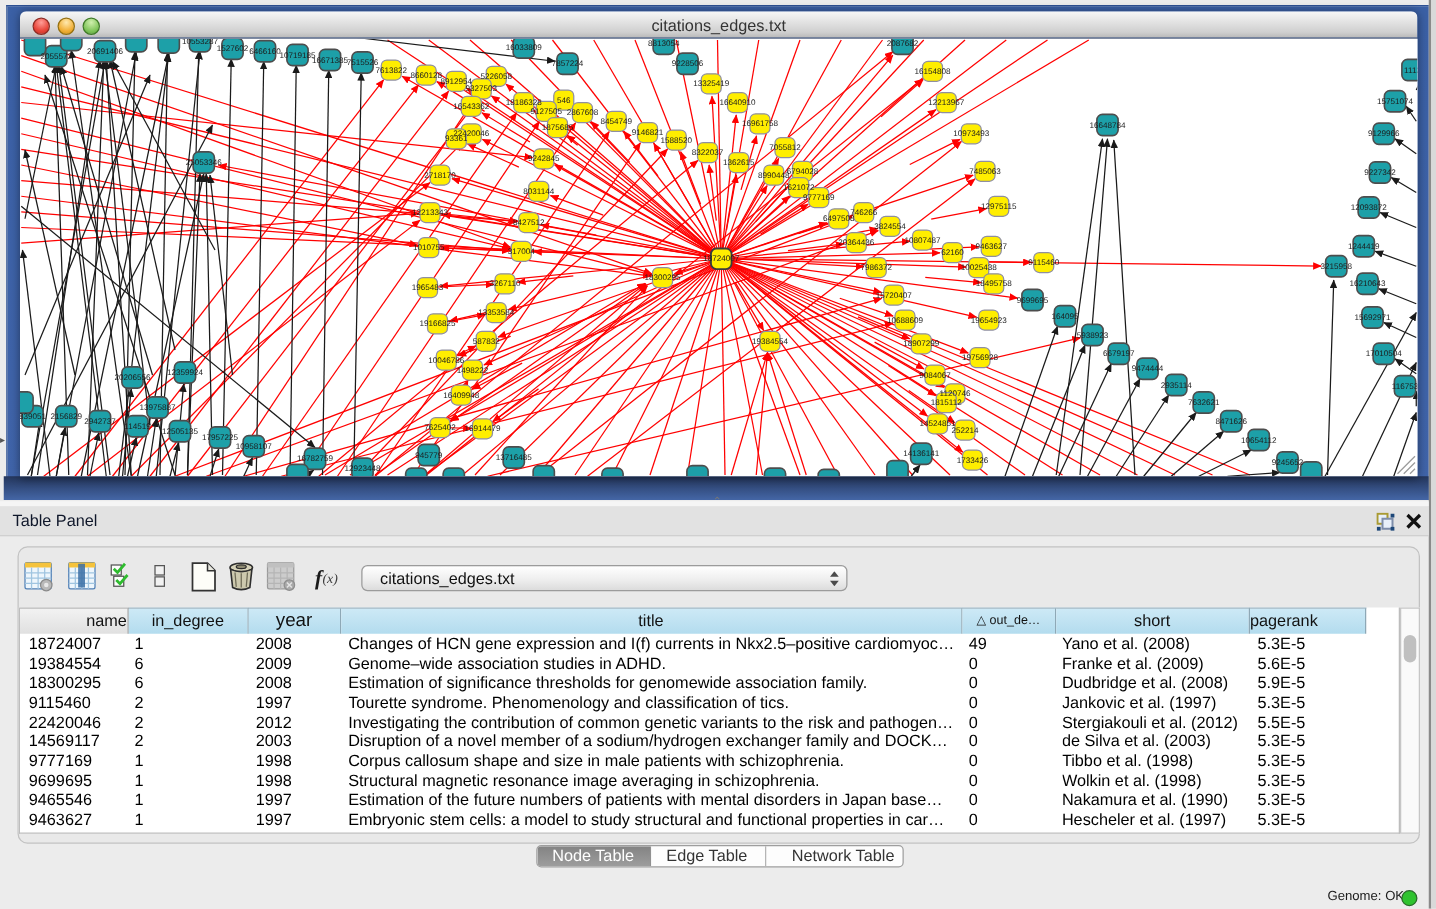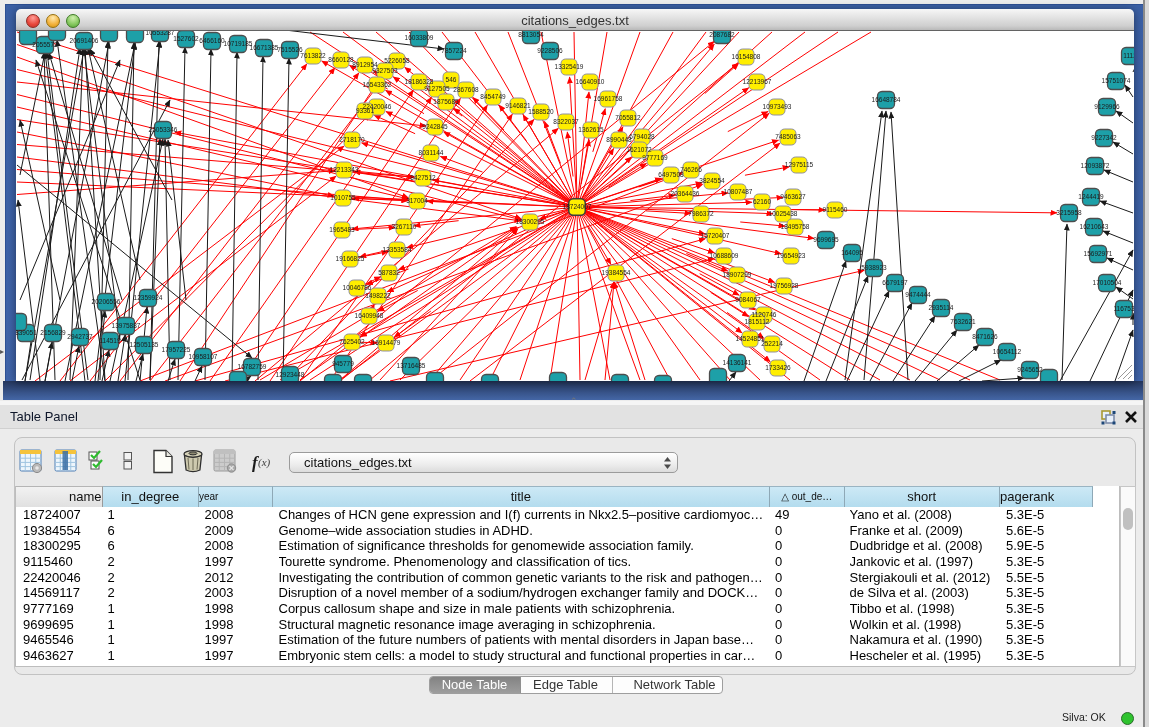--- a/index.html
+++ b/index.html
@@ -635,21 +635,21 @@
   <div class="abs" style="left:14px;top:2px;font-size:13px;color:#111">citations_edges.txt</div>
   <svg class="abs" style="left:373px;top:4.5px" width="9" height="12" viewBox="0 0 9 12">
     <path d="M4.5 0 L8 4.4 H1 z" fill="#4a4a4a"></path>
       <path d="M4.5 12 L1 7.6 H8 z" fill="#4a4a4a"></path>
   </svg>
 </div>
 
 <div class="abs" style="left:15px;top:486px;width:1105px;height:181px;background:#fff;border:1px solid #bdbdbd;border-top:none;box-sizing:border-box"></div>
 <div style="position:absolute;left:16px;top:486px;width:85.5px;height:19.5px;background:linear-gradient(#f2f2f2,#e0e0e0);border-right:1px solid #9a9a9a;border-top:1px solid #b5b5b5;text-align:right;line-height:19px;font-size:13px;color:#111">name</div>
 <div style="position:absolute;left:102.5px;top:486px;width:95.5px;height:19.5px;background:linear-gradient(#cde9f6,#b3dcee);border-right:1px solid #8ea8b6;border-top:1px solid #9ab4c2;text-align:center;line-height:19px;font-size:13px;color:#111">in_degree</div>
-<div style="position:absolute;left:199px;top:486px;width:72.5px;height:19.5px;background:linear-gradient(#cde9f6,#b3dcee);border-right:1px solid #8ea8b6;border-top:1px solid #9ab4c2;text-align:left;line-height:19px;font-size:10px;color:#111">year</div>
+<div style="position:absolute;left:199px;top:486px;width:72.5px;height:19.5px;background:linear-gradient(#cde9f6,#b3dcee);border-right:1px solid #8ea8b6;border-top:1px solid #9ab4c2;text-align:center;line-height:19px;font-size:15px;color:#111">year</div>
 <div style="position:absolute;left:272.5px;top:486px;width:496.5px;height:19.5px;background:linear-gradient(#cde9f6,#b3dcee);border-right:1px solid #8ea8b6;border-top:1px solid #9ab4c2;text-align:center;line-height:19px;font-size:13px;color:#111">title</div>
 <div style="position:absolute;left:770px;top:486px;width:73.5px;height:19.5px;background:linear-gradient(#cde9f6,#b3dcee);border-right:1px solid #8ea8b6;border-top:1px solid #9ab4c2;text-align:center;line-height:19px;font-size:10px;color:#111">△ out_de…</div>
 <div style="position:absolute;left:844.5px;top:486px;width:154.5px;height:19.5px;background:linear-gradient(#cde9f6,#b3dcee);border-right:1px solid #8ea8b6;border-top:1px solid #9ab4c2;text-align:center;line-height:19px;font-size:13px;color:#111">short</div>
 <div style="position:absolute;left:1000px;top:486px;width:91.5px;height:19.5px;background:linear-gradient(#cde9f6,#b3dcee);border-right:1px solid #8ea8b6;border-top:1px solid #9ab4c2;text-align:left;line-height:19px;font-size:13px;color:#111">pagerank</div>
 <div class="abs" style="left:0;top:0;font-size:13px;color:#000;line-height:15.7px">
     <span style="position:absolute;left:23px;top:506.8px;max-width:77.5px;overflow:hidden;white-space:nowrap">18724007</span>
     <span style="position:absolute;left:107.5px;top:506.8px;max-width:89.5px;overflow:hidden;white-space:nowrap">1</span>
     <span style="position:absolute;left:204.5px;top:506.8px;max-width:66px;overflow:hidden;white-space:nowrap">2008</span>
     <span style="position:absolute;left:278.5px;top:506.8px;max-width:489.5px;overflow:hidden;white-space:nowrap">Changes of HCN gene expression and I(f) currents in Nkx2.5–positive cardiomyoc…</span>
     <span style="position:absolute;left:775px;top:506.8px;max-width:67.5px;overflow:hidden;white-space:nowrap">49</span>
@@ -709,29 +709,29 @@
     <span style="position:absolute;left:204.5px;top:632.4px;max-width:66px;overflow:hidden;white-space:nowrap">1997</span>
     <span style="position:absolute;left:278.5px;top:632.4px;max-width:489.5px;overflow:hidden;white-space:nowrap">Estimation of the future numbers of patients with mental disorders in Japan base…</span>
     <span style="position:absolute;left:775px;top:632.4px;max-width:67.5px;overflow:hidden;white-space:nowrap">0</span>
     <span style="position:absolute;left:849.5px;top:632.4px;max-width:148.5px;overflow:hidden;white-space:nowrap">Nakamura et al. (1990)</span>
     <span style="position:absolute;left:1006px;top:632.4px;max-width:84.5px;overflow:hidden;white-space:nowrap">5.3E-5</span>
     <span style="position:absolute;left:23px;top:648.1px;max-width:77.5px;overflow:hidden;white-space:nowrap">9463627</span>
     <span style="position:absolute;left:107.5px;top:648.1px;max-width:89.5px;overflow:hidden;white-space:nowrap">1</span>
     <span style="position:absolute;left:204.5px;top:648.1px;max-width:66px;overflow:hidden;white-space:nowrap">1997</span>
     <span style="position:absolute;left:278.5px;top:648.1px;max-width:489.5px;overflow:hidden;white-space:nowrap">Embryonic stem cells: a model to study structural and functional properties in car…</span>
     <span style="position:absolute;left:775px;top:648.1px;max-width:67.5px;overflow:hidden;white-space:nowrap">0</span>
-    <span style="position:absolute;left:849.5px;top:648.1px;max-width:148.5px;overflow:hidden;white-space:nowrap">Hescheler et al. (1995)</span>
+    <span style="position:absolute;left:849.5px;top:648.1px;max-width:148.5px;overflow:hidden;white-space:nowrap">Hescheler et al. (1997)</span>
     <span style="position:absolute;left:1006px;top:648.1px;max-width:84.5px;overflow:hidden;white-space:nowrap">5.3E-5</span>
   </div>
 
 <div class="abs" style="left:1120px;top:486px;width:15.5px;height:181px;background:#fafafa;border:1px solid #c6c6c6;box-sizing:border-box"></div>
 <div class="abs" style="left:1122.5px;top:508px;width:10px;height:22px;background:#c0c0c0;border-radius:5px"></div>
 
 <div class="abs" style="left:428.5px;top:676px;width:294px;height:17.5px;border:1px solid #9e9e9e;border-radius:4px;
      background:#fdfdfd;box-sizing:border-box;font-size:13px;line-height:16px;text-align:center;color:#333">
   <div class="abs" style="left:0;top:0;width:90px;height:15.5px;background:linear-gradient(#838383,#9d9d9d);
        border-radius:3px 0 0 3px;color:#fff;border-right:1px solid #909090">Node Table</div>
   <div class="abs" style="left:90px;top:0;width:92px;height:15.5px;border-right:1px solid #b5b5b5">Edge Table</div>
   <div class="abs" style="left:190px;top:0;width:110px;height:15.5px">Network Table</div>
 </div>
 
-<div class="abs" style="left:1062px;top:711px;font-size:10.5px;color:#1a1a1a">Silva: OK</div>
+<div class="abs" style="left:1062px;top:711px;font-size:10.5px;color:#1a1a1a">Genome: OK</div>
 <div class="abs" style="left:1121px;top:712px;width:11px;height:11px;border-radius:50%;background:#2fc32f;border:1px solid #2a6b2a"></div>
 
 </body></html>

